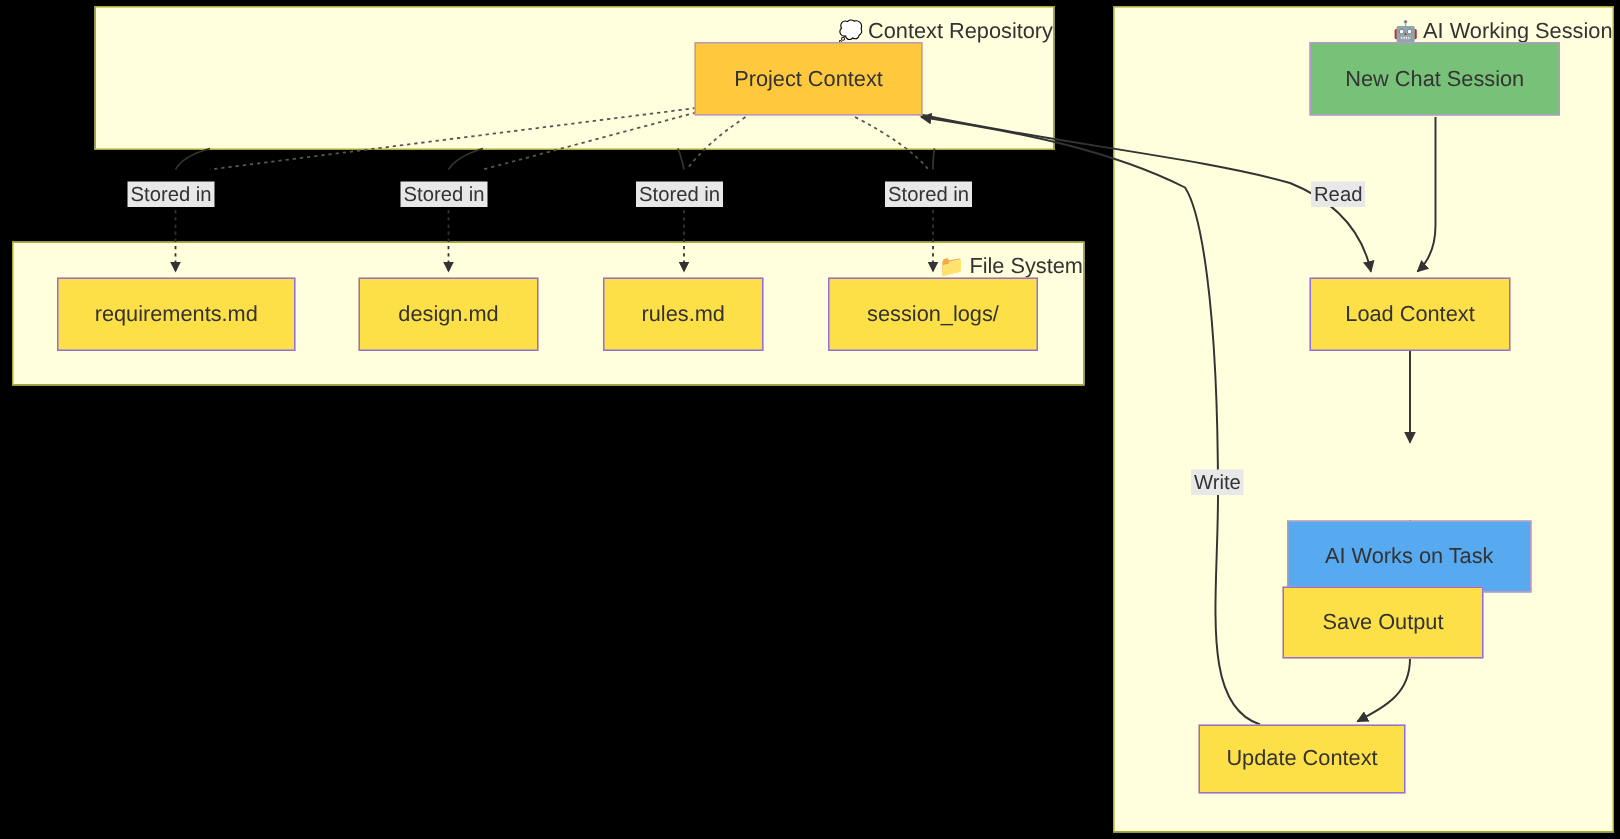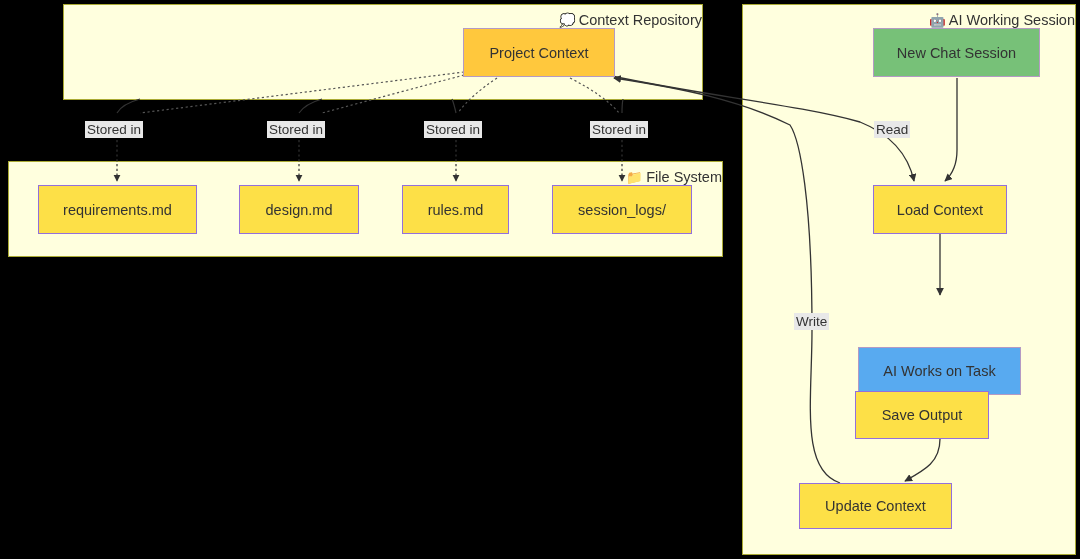--- a/index.html
+++ b/index.html
@@ -159,21 +159,21 @@
   </div>
   <div class="node" id="n-load-context" style="left: 873px; top: 185px; width: 134px; height: 49px;">
     <span>Load Context</span>
   </div>
   <div class="node blue" id="n-ai-works-on-task" style="left: 858px; top: 299px; width: 163px; height: 48px; margin-top: 48px;">
     <span>AI Works on Task</span>
   </div>
   <div class="node" id="n-save-output" style="left: 855px; top: 391px; width: 134px; height: 48px;">
     <span>Save Output</span>
   </div>
-  <div class="node" id="n-update-context" style="left: 799px; top: 483px; width: 153px; height: 46px;">
+  <div class="node" id="n-update-context" style="left: 799px; top: 483px; width: 138px; height: 46px;">
     <span>Update Context</span>
   </div>
 
   <div class="edge-label" id="el-stored-in-1" style="left: 85px; top: 121px;">Stored in</div>
   <div class="edge-label" id="el-stored-in-2" style="left: 267px; top: 121px;">Stored in</div>
   <div class="edge-label" id="el-stored-in-3" style="left: 424px; top: 121px;">Stored in</div>
   <div class="edge-label" id="el-stored-in-4" style="left: 590px; top: 121px;">Stored in</div>
   <div class="edge-label" id="el-read" style="left: 874px; top: 121px;">Read</div>
   <div class="edge-label" id="el-write" style="left: 794px; top: 313px;">Write</div>
 

